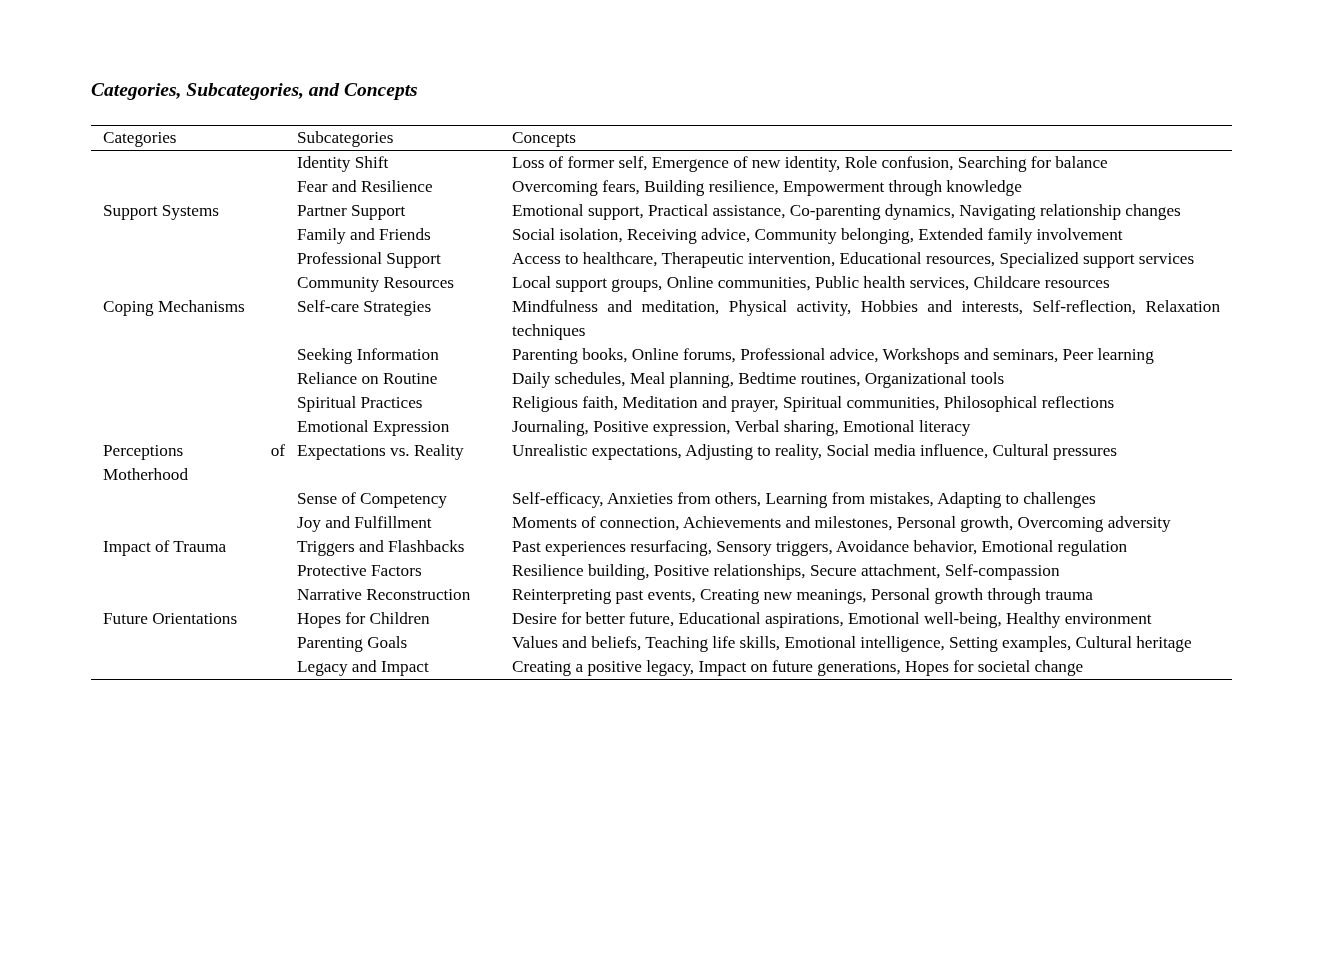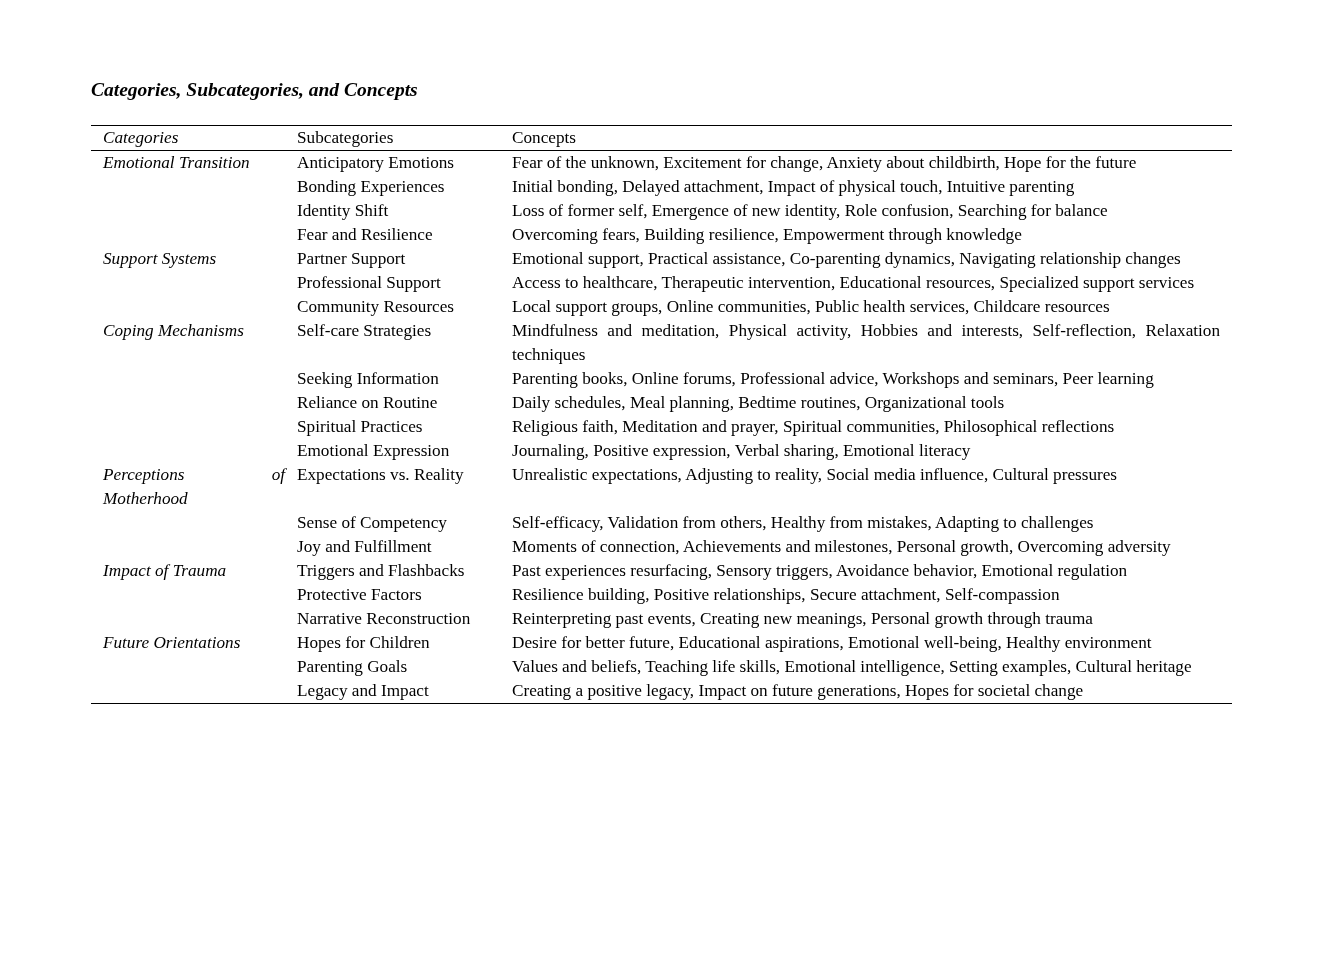--- a/index.html
+++ b/index.html
@@ -49,21 +49,21 @@
       vertical-align: top;
       padding: 0;
       font-weight: normal;
     }
     th {
       padding-top: 0px;
       padding-bottom: 0px;
       line-height: 24px;
     }
     thead th { height: 24px; }
-    .col-cat { width: 206px; padding-left: 12px; padding-right: 12px; box-sizing: border-box; font-style: italic; }
+    .col-cat { width: 206px; padding-left: 12px; padding-right: 12px; box-sizing: border-box; }
     .col-sub { width: 215px; padding-right: 25px; box-sizing: border-box; }
     .col-con { padding-right: 12px; box-sizing: border-box; }
     td.col-cat, td.col-sub, td.col-con { text-align: justify; text-align-last: left; }
     tbody tr:first-child td { padding-top: 0px; }
   </style>
 </head>
 <body>
 
 <h1 class="doc-title">Categories, Subcategories, and Concepts</h1>
 
@@ -71,43 +71,38 @@
   <table>
     <thead>
       <tr>
         <th class="col-cat">Categories</th>
         <th class="col-sub">Subcategories</th>
         <th class="col-con">Concepts</th>
       </tr>
     </thead>
     <tbody id="table-body">
         <tr>
-          <td class="col-cat">Emotional Transition</td>
-          <td class="col-sub">Anticipatory Emotions</td>
-          <td class="col-con">Fear of the unknown, Excitement for change, Anxiety about childbirth, Hope for the future</td>
-        </tr>
-        <tr>
-          <td class="col-cat"></td>
-          <td class="col-sub">Bonding Experiences</td>
-          <td class="col-con">Initial bonding, Delayed attachment, Impact of physical touch, Intuitive parenting</td>
-        </tr>
-        <tr>
           <td class="col-cat"></td>
           <td class="col-sub">Identity Shift</td>
           <td class="col-con">Loss of former self, Emergence of new identity, Role confusion, Searching for balance</td>
         </tr>
         <tr>
           <td class="col-cat"></td>
           <td class="col-sub">Fear and Resilience</td>
           <td class="col-con">Overcoming fears, Building resilience, Empowerment through knowledge</td>
         </tr>
         <tr>
           <td class="col-cat">Support Systems</td>
           <td class="col-sub">Partner Support</td>
           <td class="col-con">Emotional support, Practical assistance, Co-parenting dynamics, Navigating relationship changes</td>
+        </tr>
+        <tr>
+          <td class="col-cat"></td>
+          <td class="col-sub">Family and Friends</td>
+          <td class="col-con">Social isolation, Receiving advice, Community belonging, Extended family involvement</td>
         </tr>
         <tr>
           <td class="col-cat"></td>
           <td class="col-sub">Professional Support</td>
           <td class="col-con">Access to healthcare, Therapeutic intervention, Educational resources, Specialized support services</td>
         </tr>
         <tr>
           <td class="col-cat"></td>
           <td class="col-sub">Community Resources</td>
           <td class="col-con">Local support groups, Online communities, Public health services, Childcare resources</td>
@@ -138,21 +133,21 @@
           <td class="col-con">Journaling, Positive expression, Verbal sharing, Emotional literacy</td>
         </tr>
         <tr>
           <td class="col-cat">Perceptions of Motherhood</td>
           <td class="col-sub">Expectations vs. Reality</td>
           <td class="col-con">Unrealistic expectations, Adjusting to reality, Social media influence, Cultural pressures</td>
         </tr>
         <tr>
           <td class="col-cat"></td>
           <td class="col-sub">Sense of Competency</td>
-          <td class="col-con">Self-efficacy, Validation from others, Healthy from mistakes, Adapting to challenges</td>
+          <td class="col-con">Self-efficacy, Anxieties from others, Learning from mistakes, Adapting to challenges</td>
         </tr>
         <tr>
           <td class="col-cat"></td>
           <td class="col-sub">Joy and Fulfillment</td>
           <td class="col-con">Moments of connection, Achievements and milestones, Personal growth, Overcoming adversity</td>
         </tr>
         <tr>
           <td class="col-cat">Impact of Trauma</td>
           <td class="col-sub">Triggers and Flashbacks</td>
           <td class="col-con">Past experiences resurfacing, Sensory triggers, Avoidance behavior, Emotional regulation</td>

